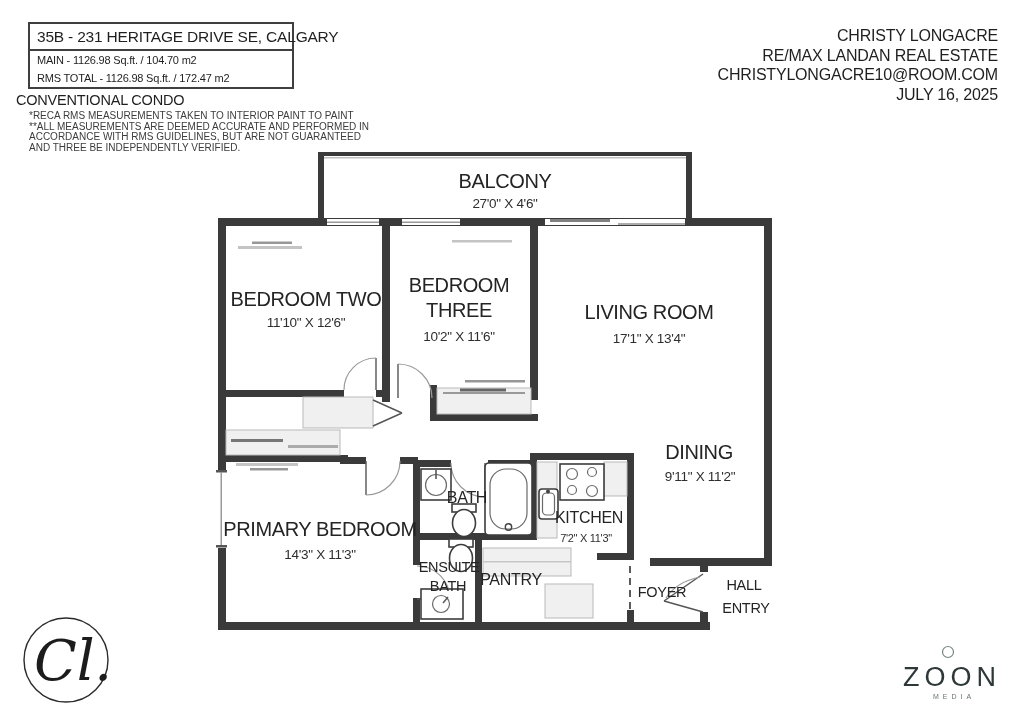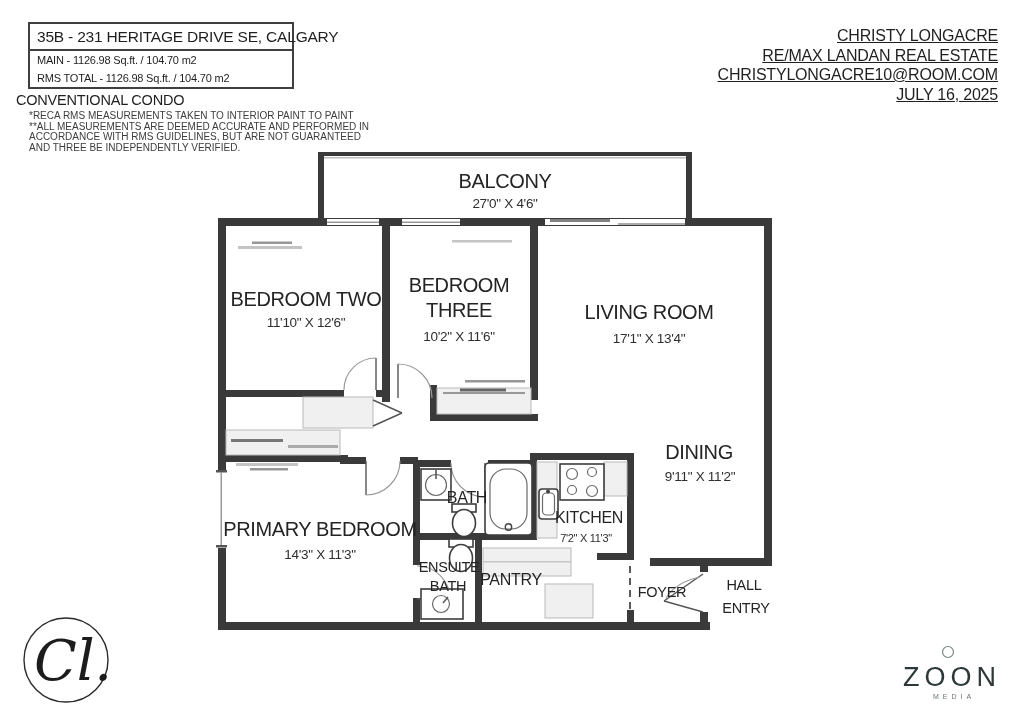--- a/index.html
+++ b/index.html
@@ -5,21 +5,21 @@
   html,body{margin:0;padding:0;background:#fff;}
   #page{position:relative;width:1024px;height:723px;background:#ffffff;overflow:hidden;
         font-family:"Liberation Sans",sans-serif;color:#1f1f1f;letter-spacing:-0.2px;}
   
   #info-box{position:absolute;left:28px;top:22px;width:262px;border:2px solid #3f3f3f;}
   #info-box .tb-title{font-size:15.5px;padding:4px 7px 3px;border-bottom:2px solid #3f3f3f;white-space:nowrap;}
   #info-box .tb-line{font-size:11px;padding:3px 7px;white-space:nowrap;}
   #condo-type{position:absolute;left:16px;top:92px;font-size:14.5px;}
   #disclaimer{position:absolute;left:29px;top:111px;font-size:10px;line-height:10.5px;color:#3c3c3c;letter-spacing:0;}
   
-  #agent-block{position:absolute;right:26px;top:26px;text-align:right;font-size:16px;line-height:19.5px;text-decoration:underline;}
+  #agent-block{position:absolute;right:26px;top:26px;text-align:right;font-size:16px;line-height:19.5px;}
   
   svg{position:absolute;left:0;top:0;}
   .wall{fill:#3a3a3a;}
   .lt{fill:#f0f0f0;stroke:#b9b9b9;stroke-width:1;}
   .fx{fill:#ffffff;stroke:#3d3d3d;stroke-width:1.6;}
   .fx2{fill:none;stroke:#6a6a6a;stroke-width:1.2;}
   .arc{fill:none;stroke:#9a9a9a;stroke-width:1.2;}
   .leaf{stroke:#555;stroke-width:1.4;}
   .sill{fill:#c4c4c4;}
   .sill2{fill:#979797;}
@@ -34,21 +34,21 @@
   .zoonsub{font-size:7px;letter-spacing:4px;fill:#6a7474;}
 </style>
 </head>
 <body>
 
 <div id="page">
 
   <div id="info-box">
     <div class="tb-title">35B - 231 HERITAGE DRIVE SE, CALGARY</div>
     <div class="tb-line">MAIN - 1126.98 Sq.ft. / 104.70 m2</div>
-    <div class="tb-line">RMS TOTAL - 1126.98 Sq.ft. / 104.70 m2</div>
+    <div class="tb-line">RMS TOTAL - 1126.98 Sq.ft. / 172.47 m2</div>
   </div>
   <div id="condo-type">CONVENTIONAL CONDO</div>
   <div id="disclaimer">
     <div>*RECA RMS MEASUREMENTS TAKEN TO INTERIOR PAINT TO PAINT</div>
     <div>**ALL MEASUREMENTS ARE DEEMED ACCURATE AND PERFORMED IN</div>
     <div>ACCORDANCE WITH RMS GUIDELINES, BUT ARE NOT GUARANTEED</div>
     <div>AND THREE BE INDEPENDENTLY VERIFIED.</div>
   </div>
 
   <div id="agent-block">

